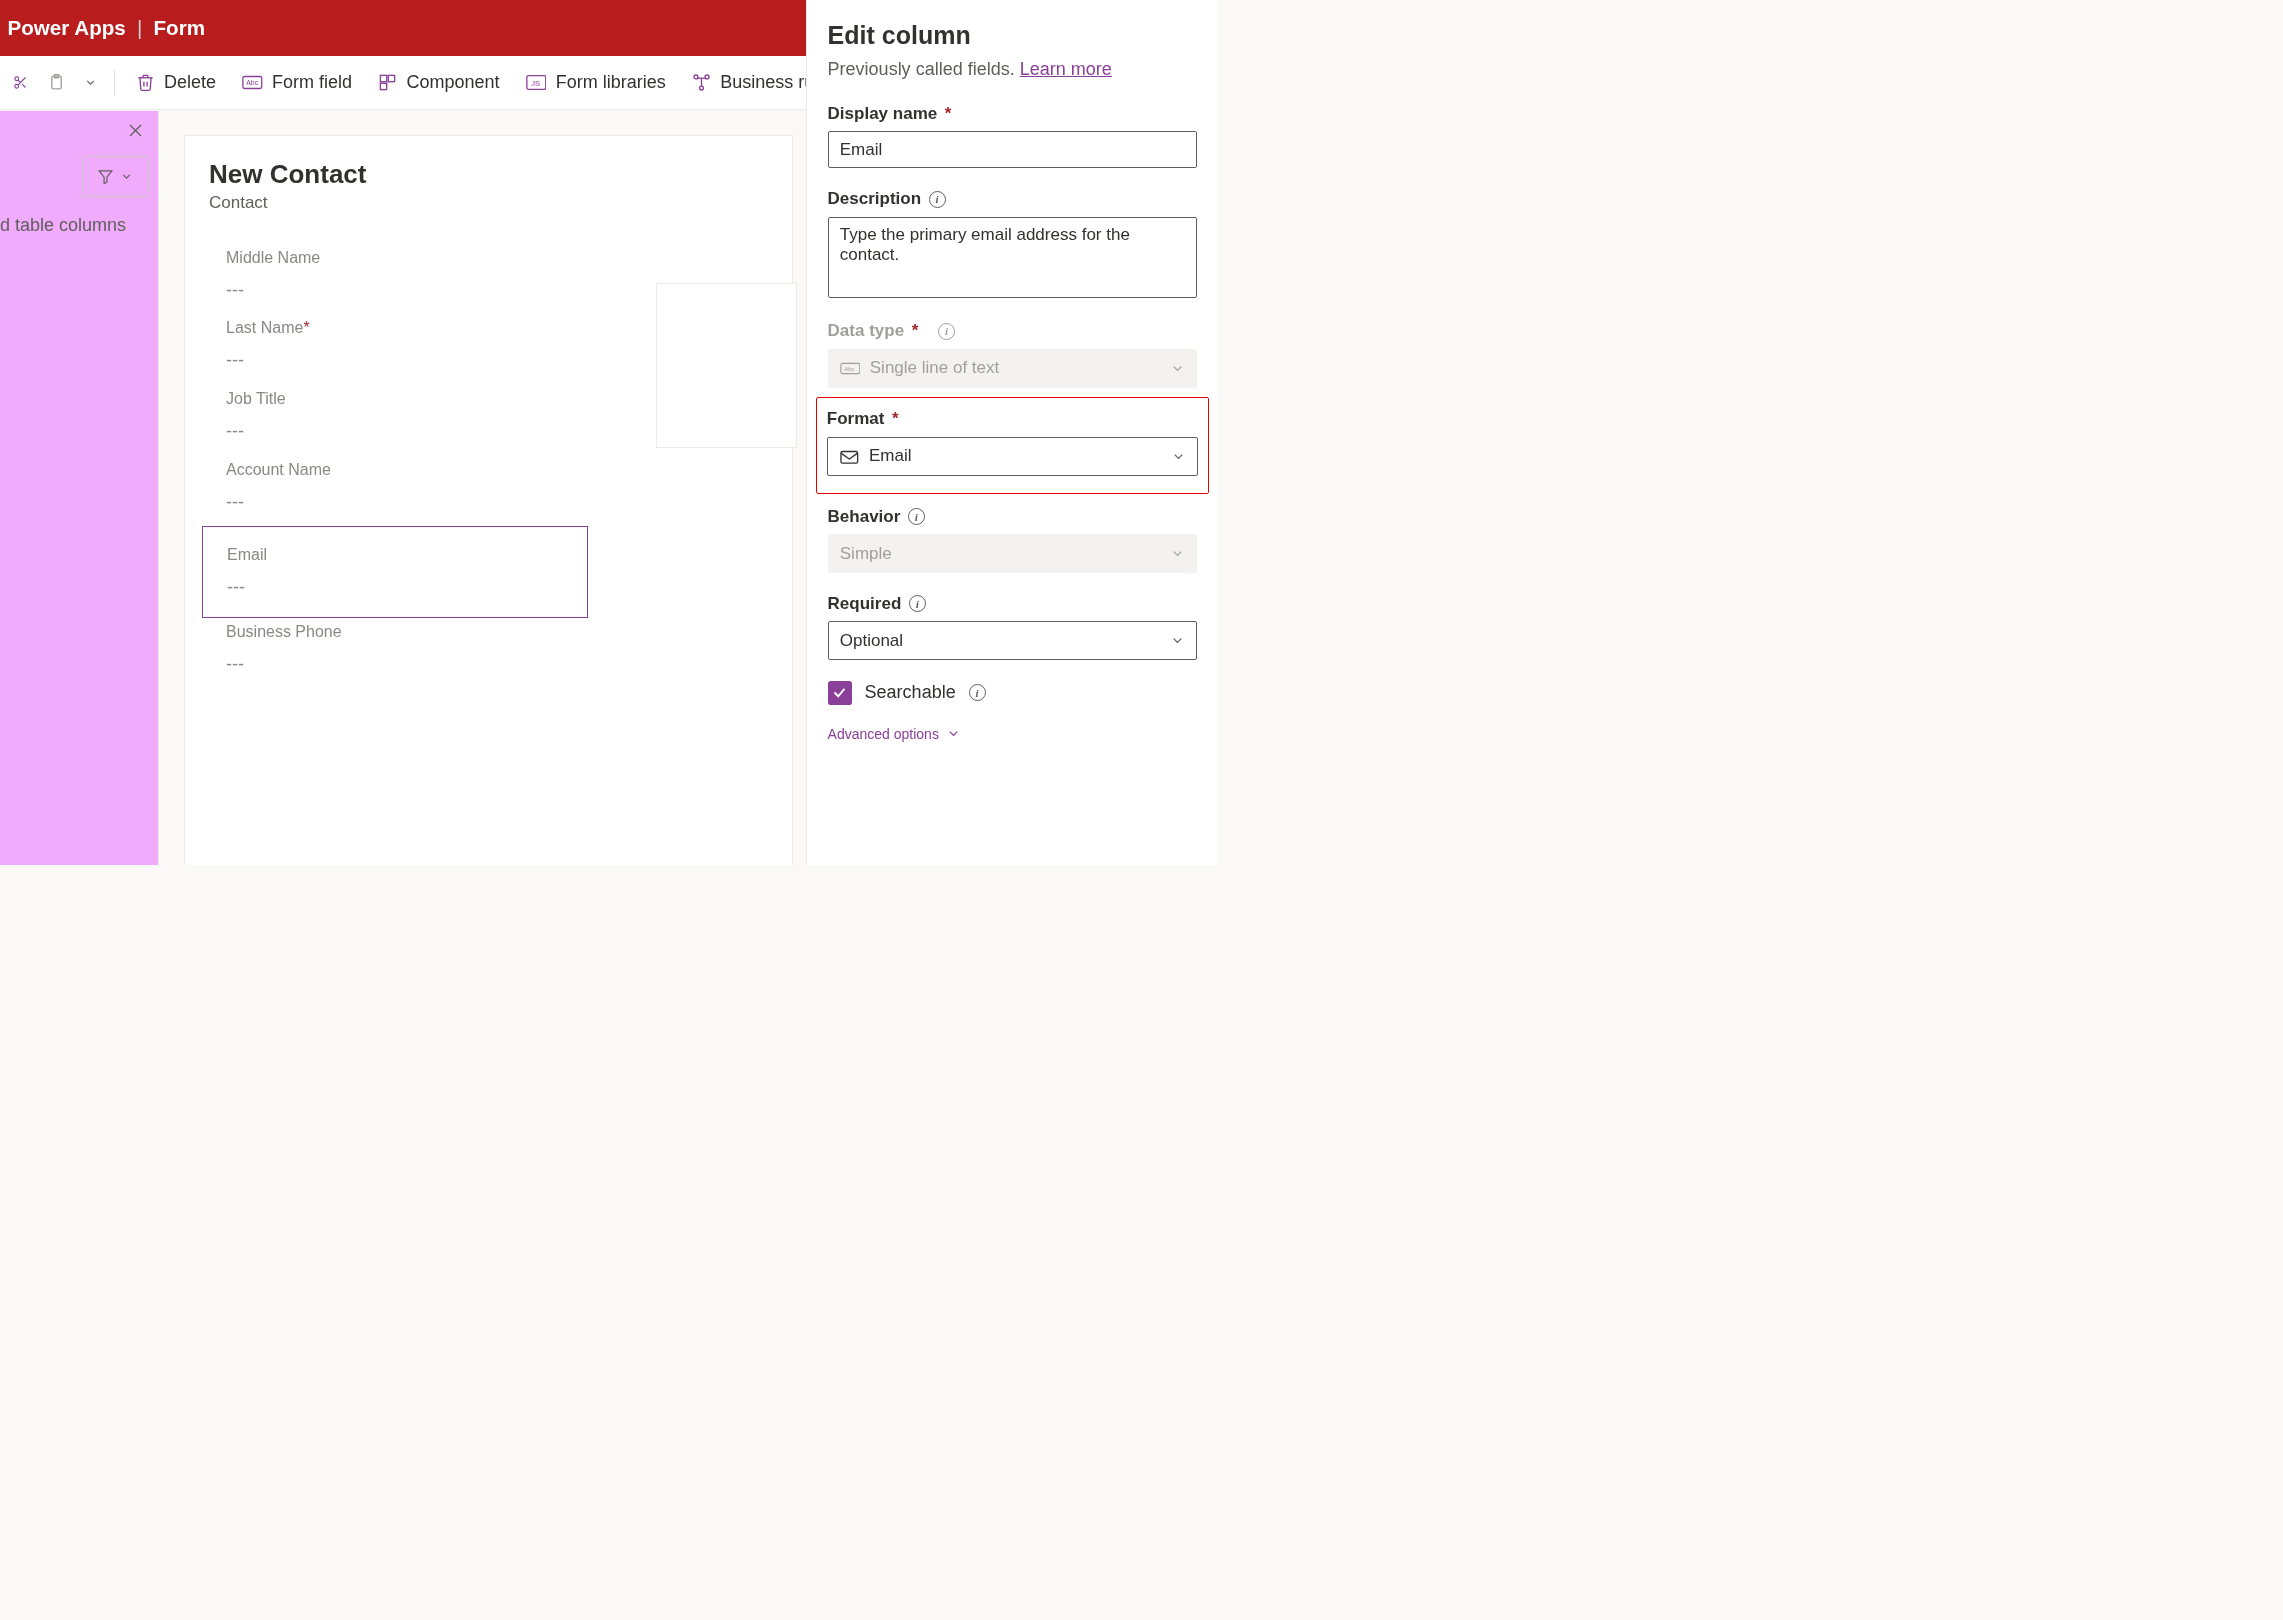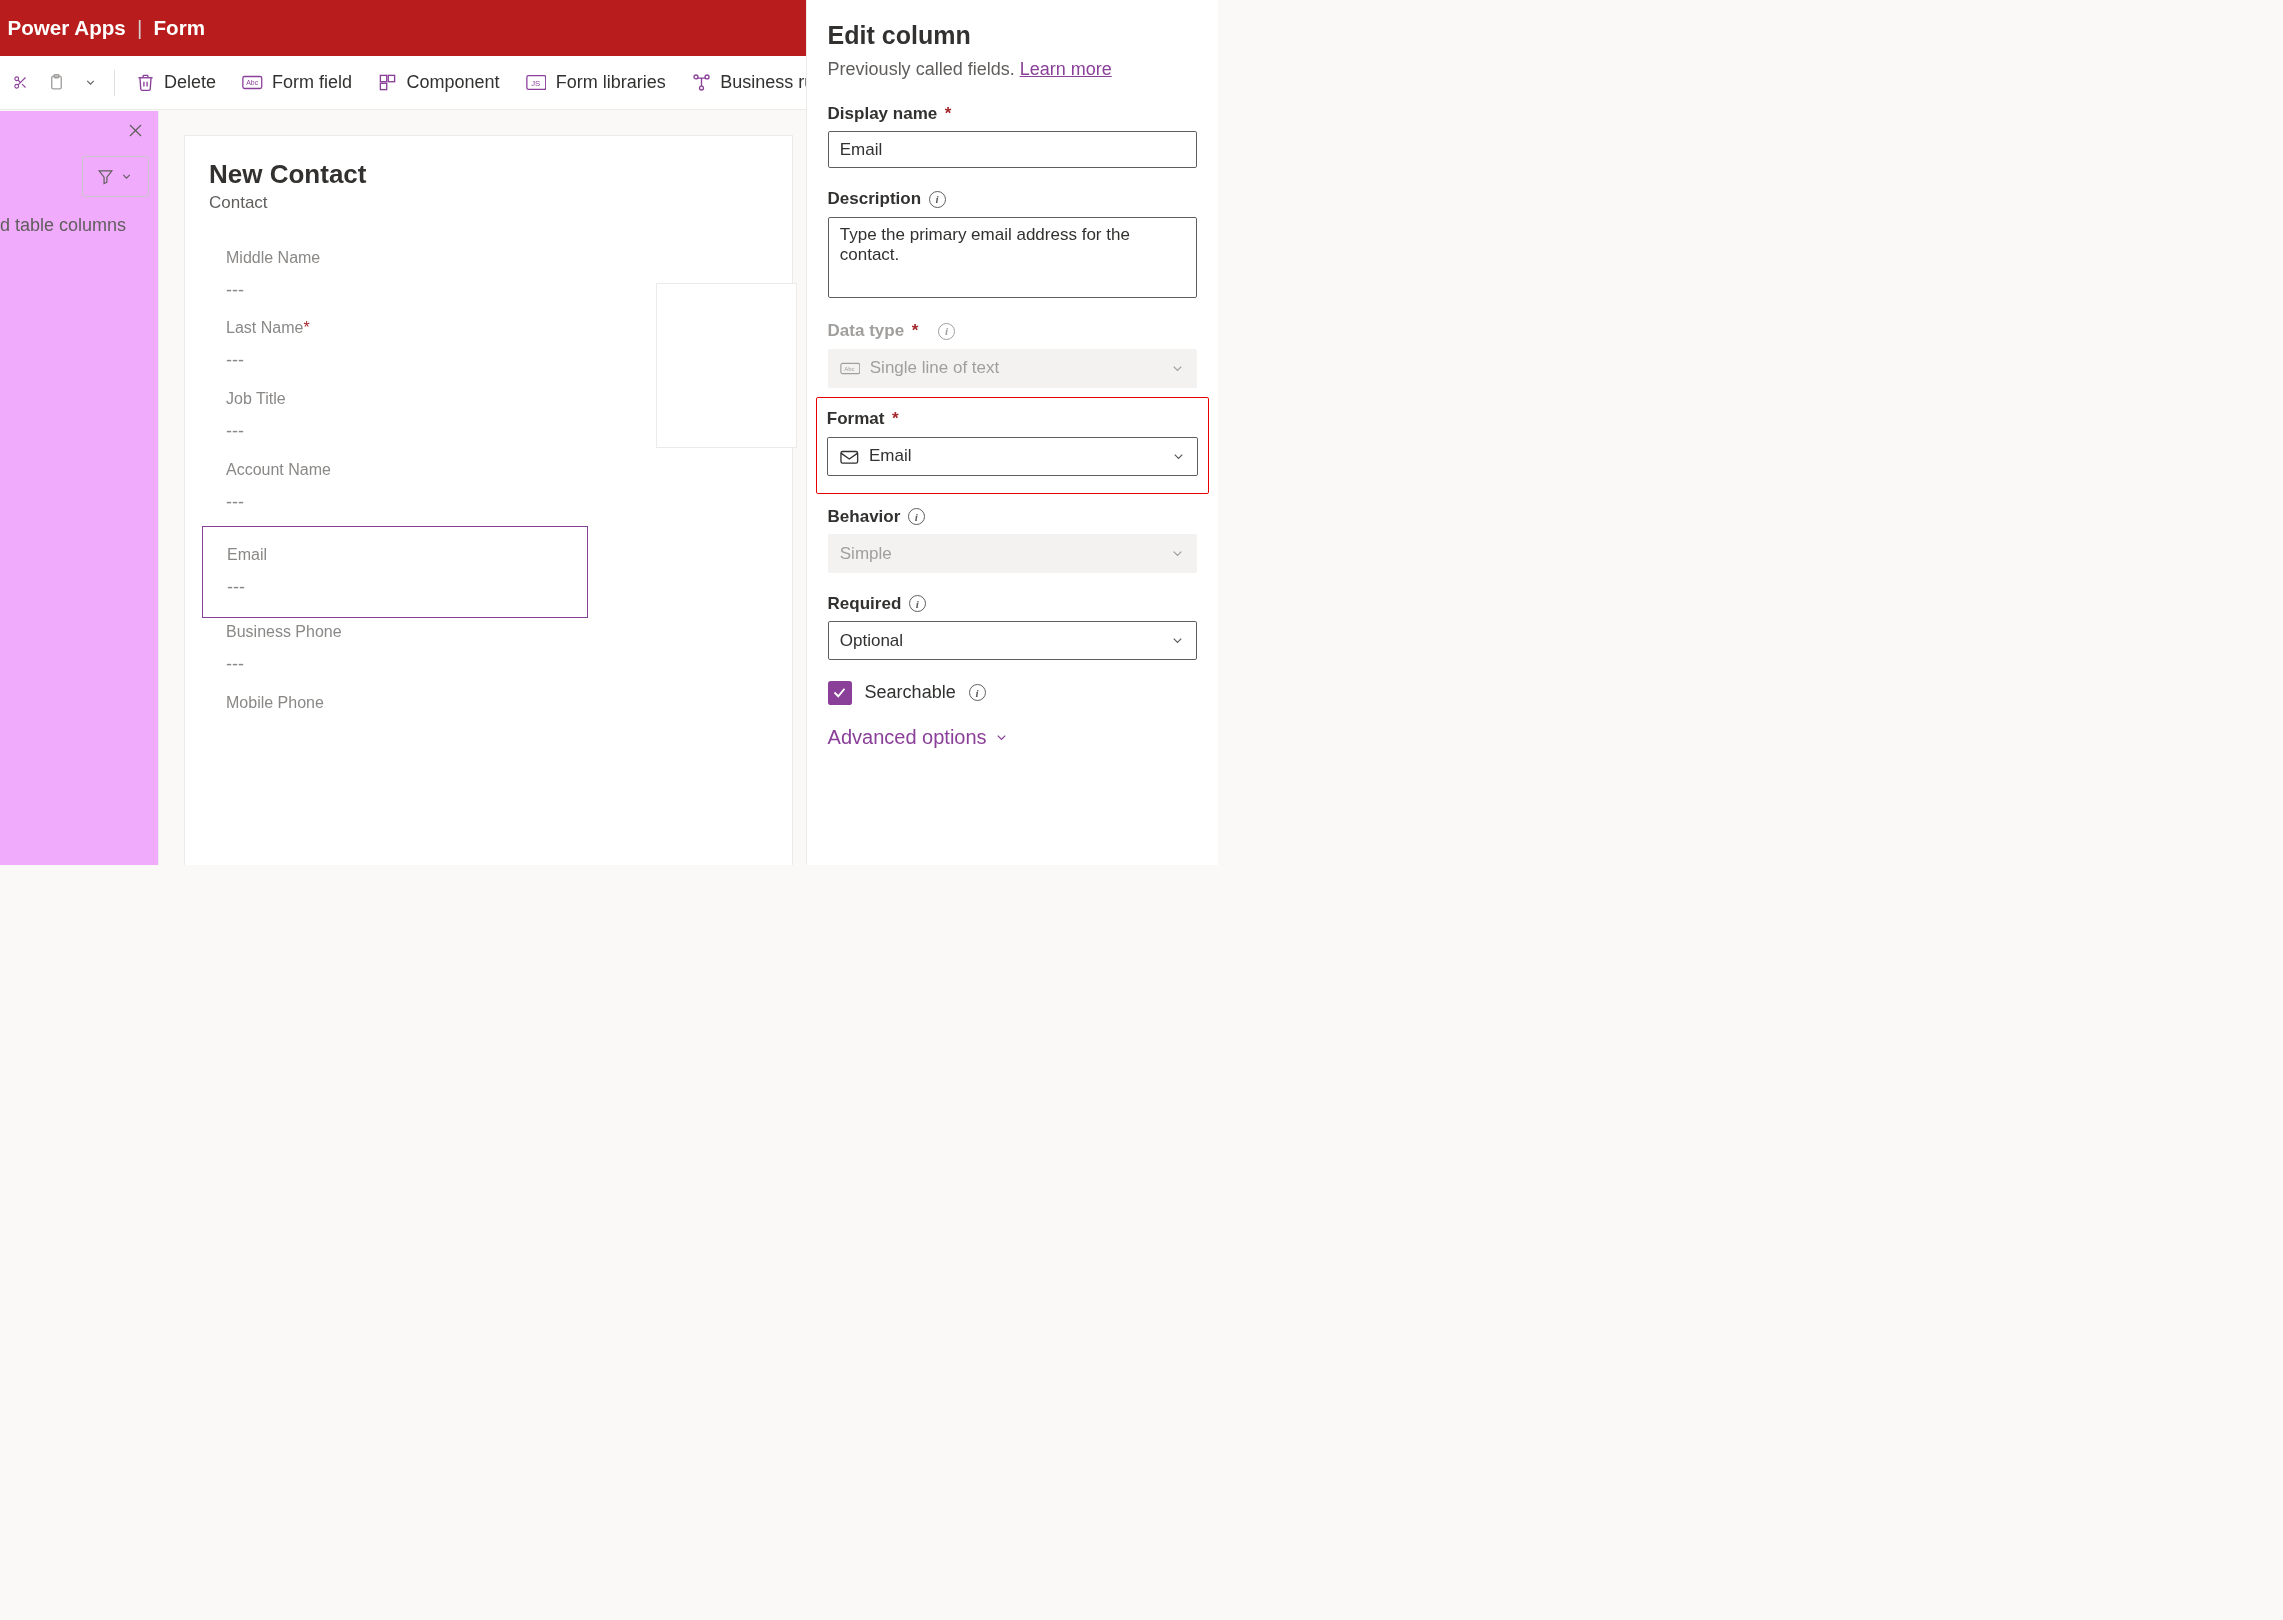--- a/index.html
+++ b/index.html
@@ -152,21 +152,21 @@
   .panel .select.disabled svg { stroke:#a19f9d; }
   .panel .disabled-label { color:#a19f9d; }
   .panel .highlight-box {
     border:1.9px solid #e60000; padding:11.2px 9.4px 17px; margin: -11.2px -11.2px 13px; border-radius:1.9px;
   }
   .panel .checkbox-row { display:flex; align-items:center; gap:13px; font-size:18px; margin-bottom:20.6px;}
   .panel .checkbox {
     width:24px; height:24px; background:#8a3f99; border-radius:2.8px;
     display:flex; align-items:center; justify-content:center;
   }
-  .panel .adv { color:#8a3f99; font-size:20px; display:flex; align-items:center; gap:7.5px; cursor:pointer;}
+  .panel .adv { color:#8a3f99; font-size:14px; display:flex; align-items:center; gap:7.5px; cursor:pointer;}
   .info-icon {
     width:17px; height:17px; border:1.4px solid #605e5c; border-radius:50%;
     display:inline-flex; align-items:center; justify-content:center;
     font-size:11.2px; font-style:italic; font-family:serif; color:#605e5c;
     font-weight: bold;
   }
   .info-icon.light { border-color:#a19f9d; color:#a19f9d; }
 </style>
 </head>
 <body>
@@ -279,23 +279,20 @@
       <div class="lbl">Account Name</div>
       <div class="val">---</div>
     </div>
     <div class="field selected">
       <div class="lbl">Email</div>
       <div class="val">---</div>
     </div>
     <div class="field">
       <div class="lbl">Business Phone</div>
       <div class="val">---</div>
-    </div>
-    <div class="field">
-      <div class="lbl">Mobile Phone</div>
     </div>
   </div>
 </div>
 
 <div class="side-card"></div>
 
 <div class="panel">
   <h1>Edit column</h1>
   <div class="sub">
     <span>Previously called fields. </span><a href="#">Learn more</a>

